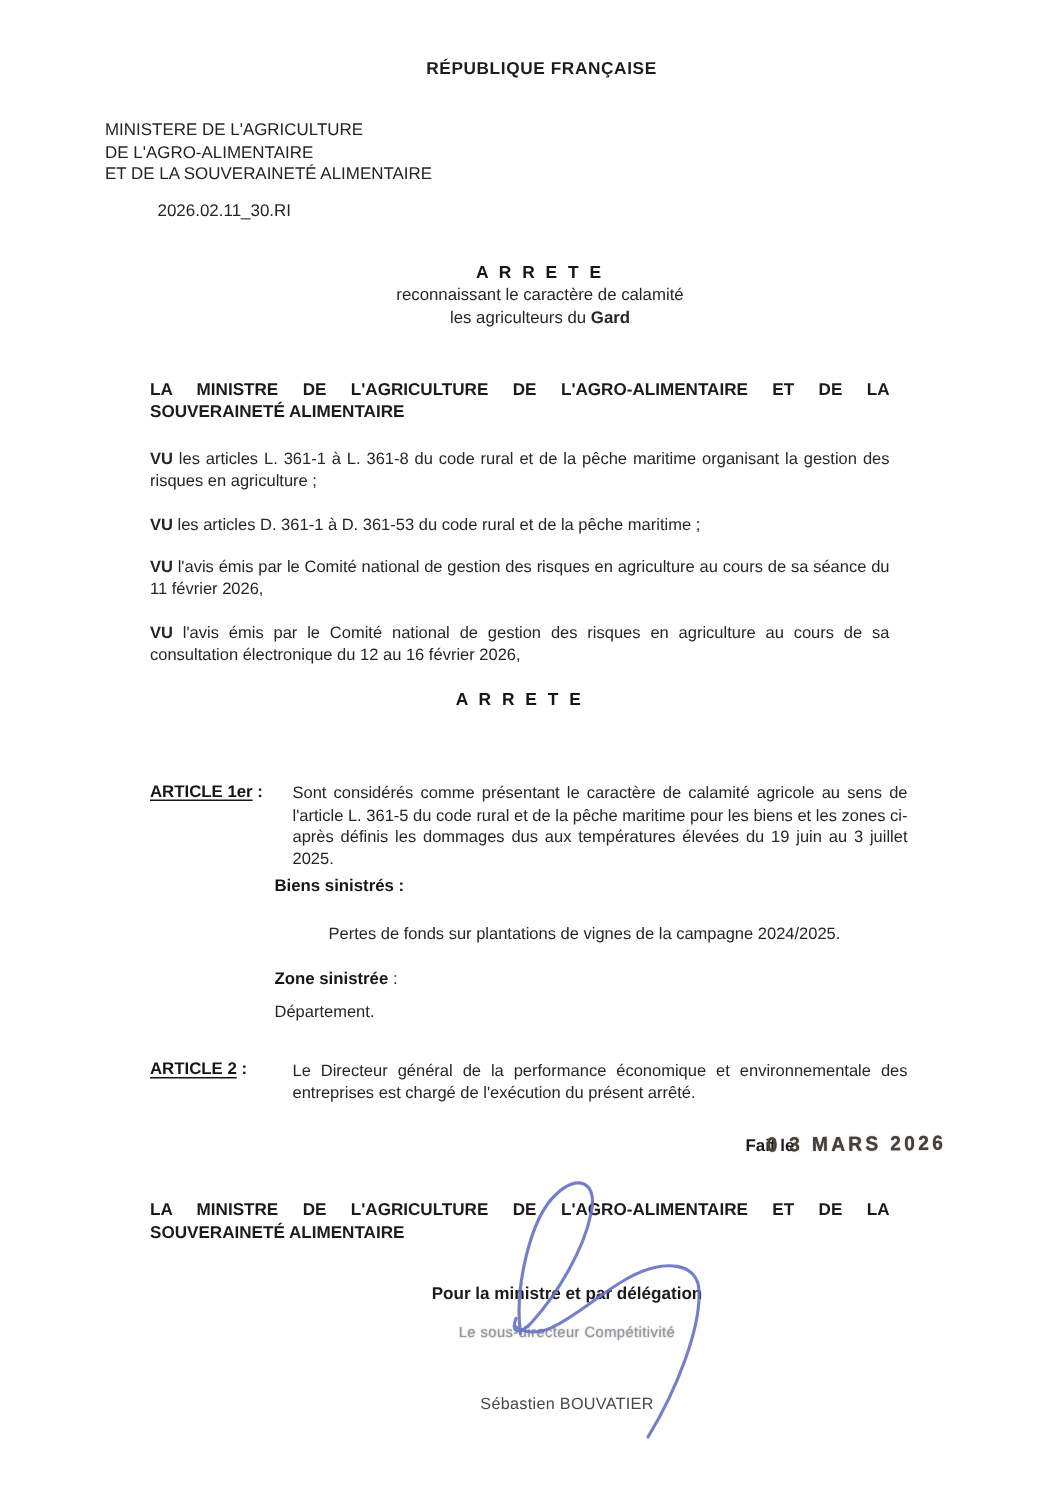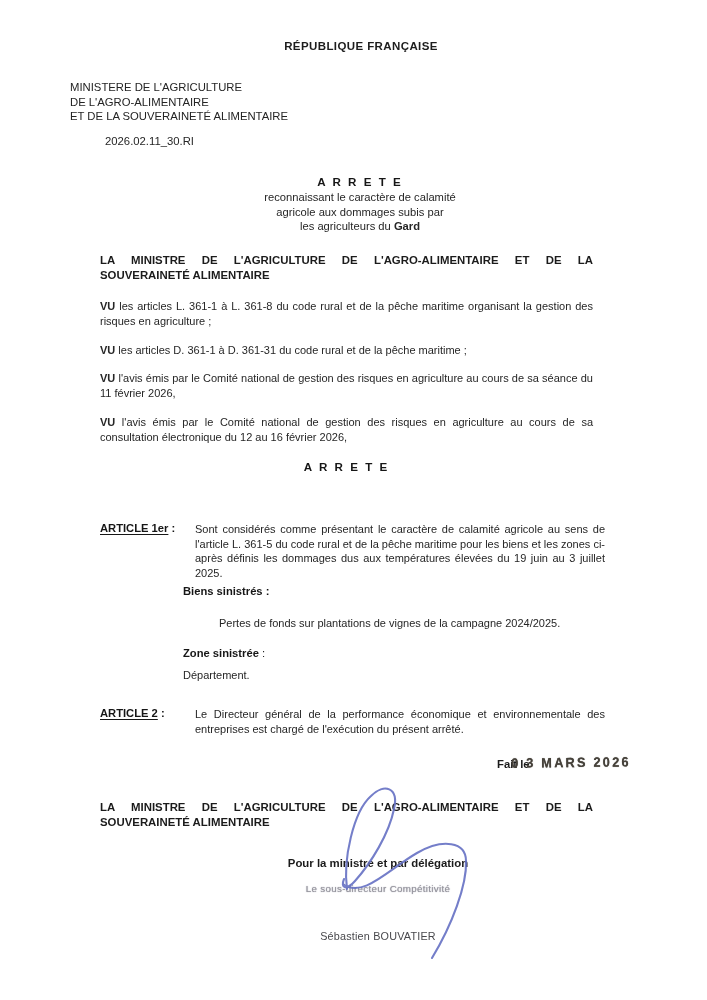--- a/index.html
+++ b/index.html
@@ -71,31 +71,30 @@
   <div>MINISTERE DE L'AGRICULTURE</div>
   <div>DE L'AGRO-ALIMENTAIRE</div>
   <div>ET DE LA SOUVERAINETÉ ALIMENTAIRE</div>
 </div>
 
 <div class="abs" id="ref-number">2026.02.11_30.RI</div>
 
 <div class="abs center" id="title-block">
   <div class="arrete-head">A R R E T E</div>
   <div>reconnaissant le caractère de calamité</div>
-  <div>agricole aux dommages subis par</div>
   <div><span>les agriculteurs du </span><span class="b">Gard</span></div>
 </div>
 
 <div class="abs minister-heading" id="minister-heading-1">
   <div class="just-all">LA MINISTRE DE L'AGRICULTURE DE L'AGRO-ALIMENTAIRE ET DE LA</div>
   <div>SOUVERAINETÉ ALIMENTAIRE</div>
 </div>
 
 <div class="abs vu just" id="vu-1"><span class="vu-label">VU</span> <span>les articles L. 361-1 à L. 361-8 du code rural et de la pêche maritime organisant la gestion des risques en agriculture ;</span></div>
-<div class="abs vu just" id="vu-2"><span class="vu-label">VU</span> <span>les articles D. 361-1 à D. 361-31 du code rural et de la pêche maritime ;</span></div>
+<div class="abs vu just" id="vu-2"><span class="vu-label">VU</span> <span>les articles D. 361-1 à D. 361-53 du code rural et de la pêche maritime ;</span></div>
 <div class="abs vu just" id="vu-3"><span class="vu-label">VU</span> <span>l'avis émis par le Comité national de gestion des risques en agriculture au cours de sa séance du 11 février 2026,</span></div>
 <div class="abs vu just" id="vu-4"><span class="vu-label">VU</span> <span>l'avis émis par le Comité national de gestion des risques en agriculture au cours de sa consultation électronique du 12 au 16 février 2026,</span></div>
 
 <div class="abs center" id="arrete-2">A R R E T E</div>
 
 <div class="abs article-label" id="article-1-label"><span class="lbl">ARTICLE 1er</span> <span>:</span></div>
 <div class="abs article-text just" id="article-1-text">Sont considérés comme présentant le caractère de calamité agricole au sens de l'article L. 361-5 du code rural et de la pêche maritime pour les biens et les zones ci-après définis les dommages dus aux températures élevées du 19 juin au 3 juillet 2025.</div>
 
 <div class="abs" id="biens-label">Biens sinistrés :</div>
 <div class="abs" id="biens-text">Pertes de fonds sur plantations de vignes de la campagne 2024/2025.</div>

